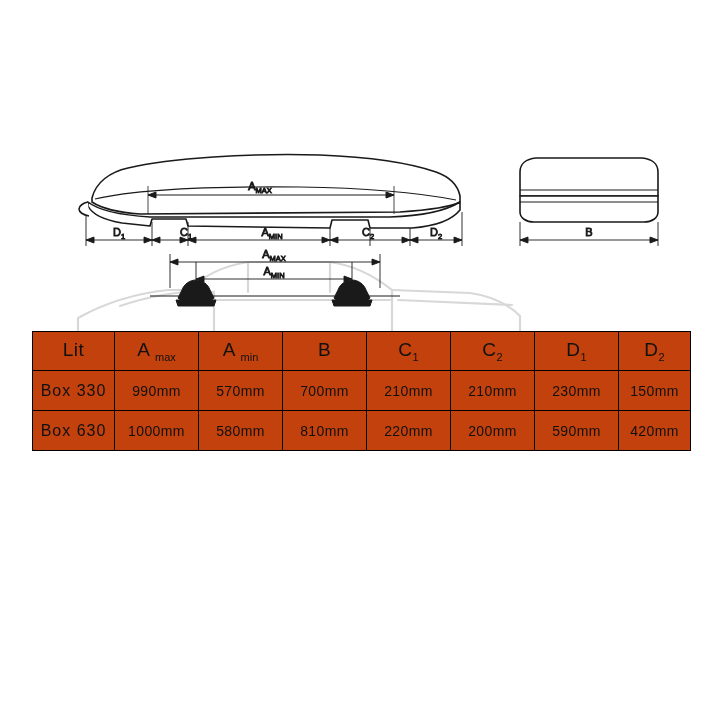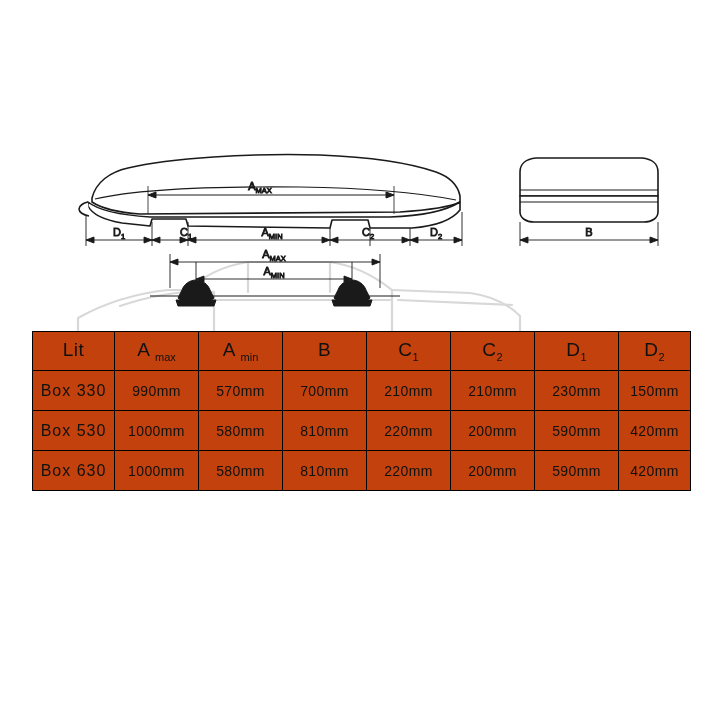--- a/index.html
+++ b/index.html
@@ -254,30 +254,20 @@
           <td class="model-cell">Box 330</td>
           <td>990mm</td>
           <td>570mm</td>
           <td>700mm</td>
           <td>210mm</td>
           <td>210mm</td>
           <td>230mm</td>
           <td>150mm</td>
         </tr>
         <tr>
-          <td class="model-cell">Box 530</td>
-          <td>1000mm</td>
-          <td>580mm</td>
-          <td>810mm</td>
-          <td>220mm</td>
-          <td>200mm</td>
-          <td>590mm</td>
-          <td>420mm</td>
-        </tr>
-        <tr>
           <td class="model-cell">Box 630</td>
           <td>1000mm</td>
           <td>580mm</td>
           <td>810mm</td>
           <td>220mm</td>
           <td>200mm</td>
           <td>590mm</td>
           <td>420mm</td>
         </tr>
       </tbody>

